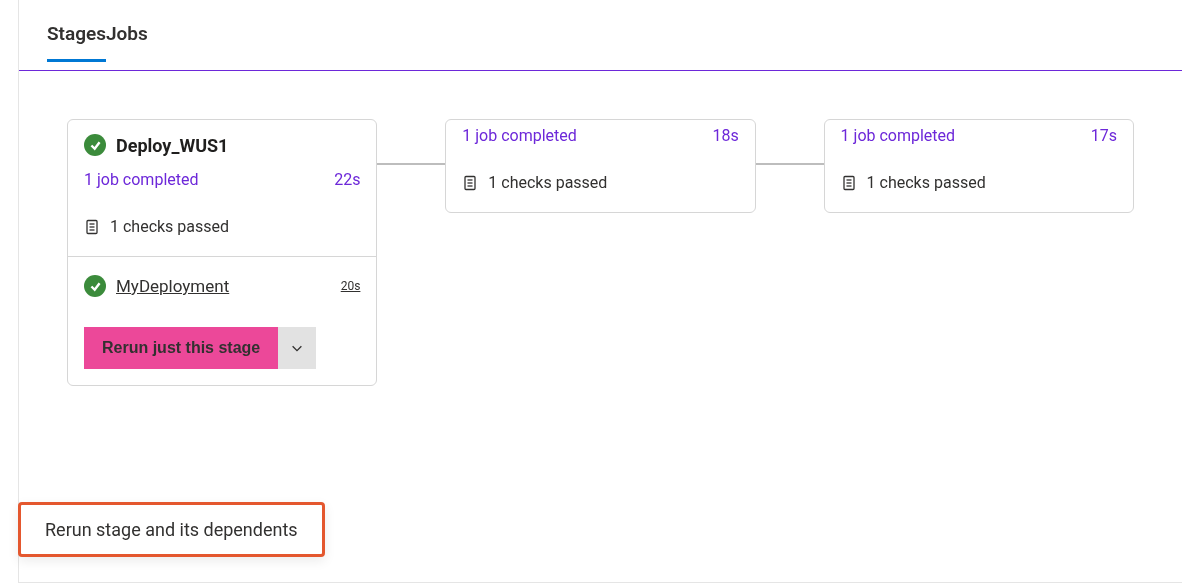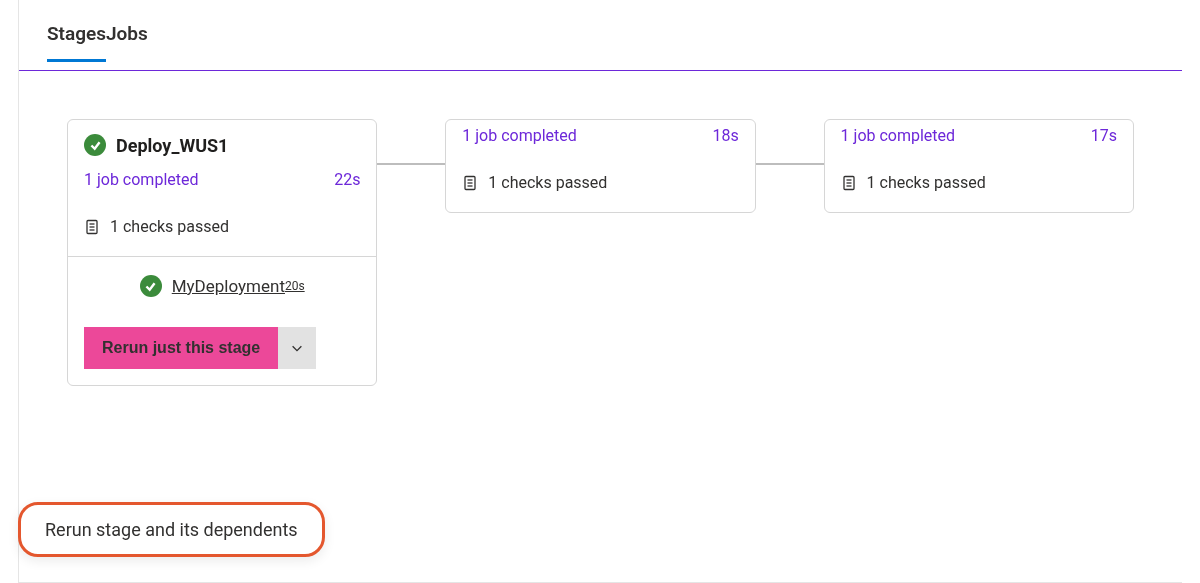--- a/index.html
+++ b/index.html
@@ -117,21 +117,21 @@
     .checks-icon {
       width: 16px;
       height: 16px;
       flex-shrink: 0;
     }
     .job-row {
       border-top: 1px solid #d6d6d6;
       padding: 18px 16px 16px 16px;
       display: flex;
       align-items: center;
-      justify-content: center;
+      justify-content: space-between;
     }
     .job-left {
       display: flex;
       align-items: center;
       gap: 10px;
     }
     .job-name {
       text-decoration: underline;
       font-size: 17px;
       color: #323130;
@@ -170,21 +170,21 @@
       stroke: #323130;
       stroke-width: 1.5;
       fill: none;
     }
     .dropdown-menu {
       position: absolute;
       left: 18px;
       top: 502px;
       background: #fff;
       border: 3px solid #e4572e;
-      border-radius: 20px;
+      border-radius: 4px;
       padding: 14px 24px;
       font-size: 18px;
       color: #323130;
       box-shadow: 0 4px 12px rgba(0,0,0,0.08);
       z-index: 10;
     }
   </style>
 </head>
 <body>
 

